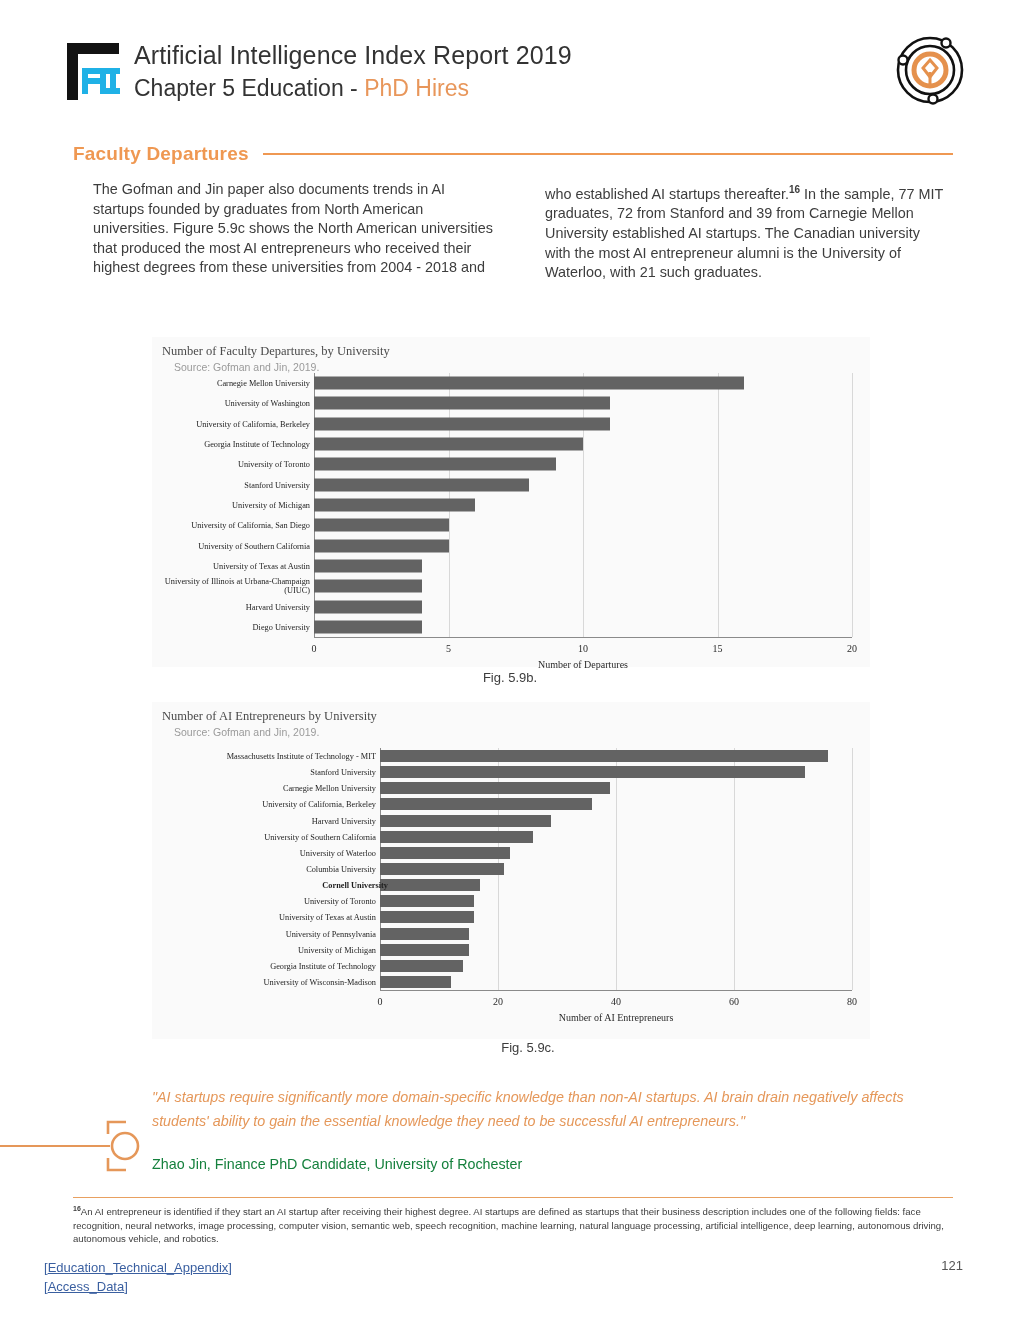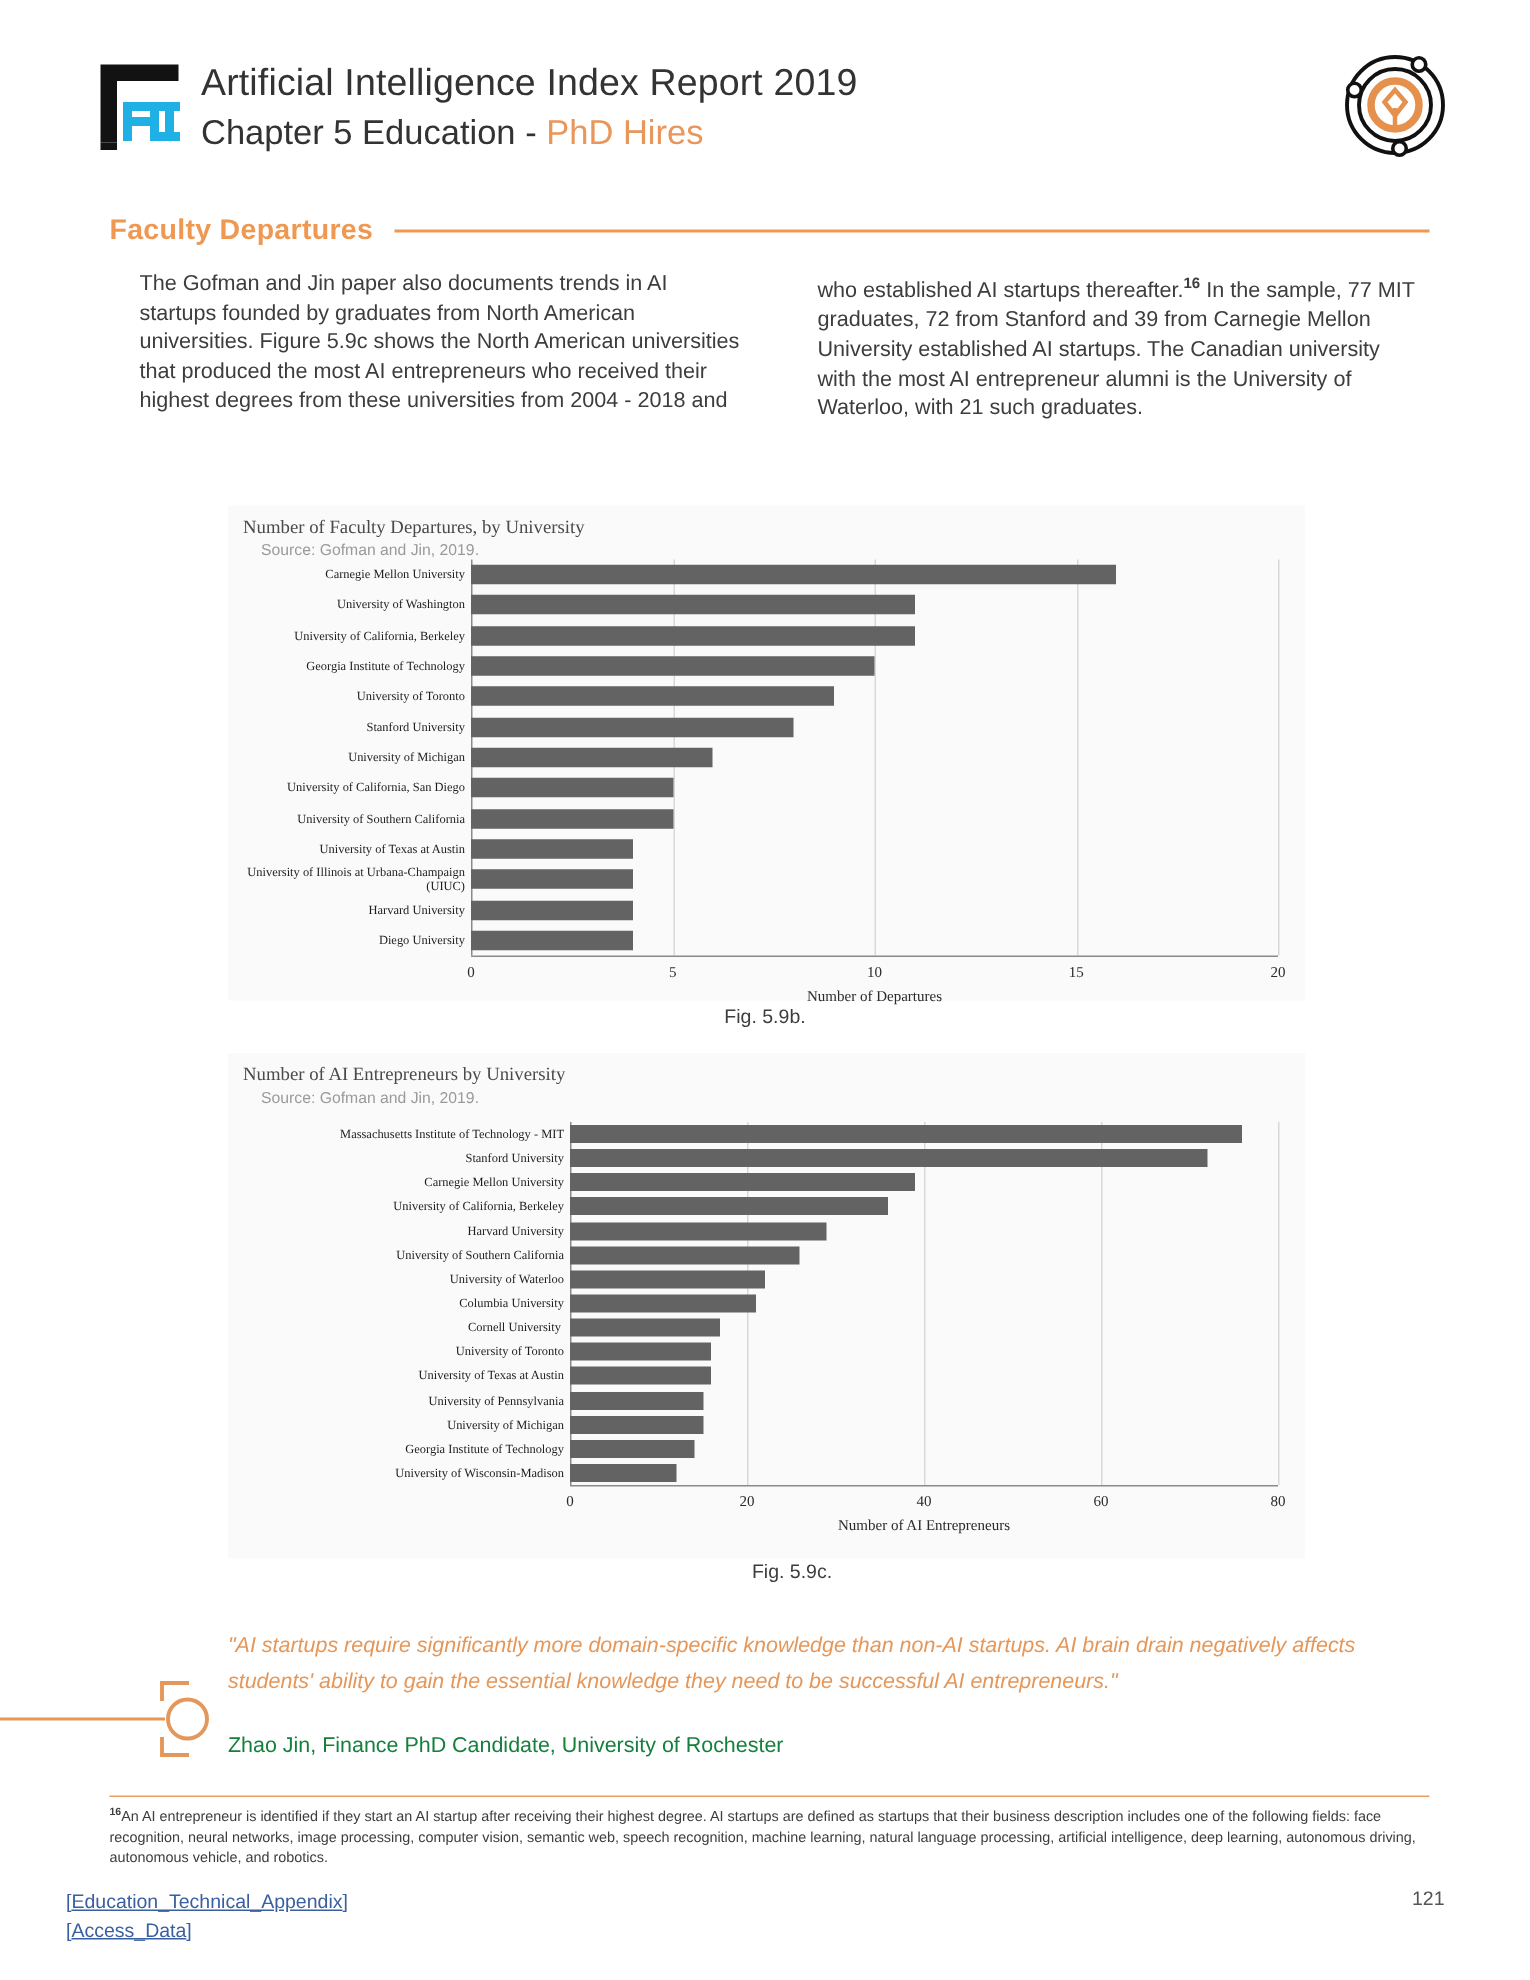--- a/index.html
+++ b/index.html
@@ -350,21 +350,21 @@
       <div class="cat-label" style="top: 102.467px; left: 2px; width: 222px;">University of California, Berkeley</div>
       <div class="bar" style="left: 228px; top: 118.6px; width: 171.1px; height: 12px; background: rgb(99, 99, 99);"></div>
       <div class="cat-label" style="top: 118.6px; left: 2px; width: 222px;">Harvard University</div>
       <div class="bar" style="left: 228px; top: 134.733px; width: 153.4px; height: 12px; background: rgb(99, 99, 99);"></div>
       <div class="cat-label" style="top: 134.733px; left: 2px; width: 222px;">University of Southern California</div>
       <div class="bar" style="left: 228px; top: 150.867px; width: 129.8px; height: 12px; background: rgb(99, 99, 99);"></div>
       <div class="cat-label" style="top: 150.867px; left: 2px; width: 222px;">University of Waterloo</div>
       <div class="bar" style="left: 228px; top: 167px; width: 123.9px; height: 12px; background: rgb(99, 99, 99);"></div>
       <div class="cat-label" style="top: 167px; left: 2px; width: 222px;">Columbia University</div>
       <div class="bar" style="left: 228px; top: 183.133px; width: 100.3px; height: 12px; background: rgb(99, 99, 99);"></div>
-      <div class="cat-label" style="top: 183.133px; left: 0; width: 222px;">Cornell University</div>
+      <div class="cat-label" style="top: 183.133px; left: 14px; width: 222px; font-weight: bold;">Cornell University</div>
       <div class="bar" style="left: 228px; top: 199.267px; width: 94.4px; height: 12px; background: rgb(99, 99, 99);"></div>
       <div class="cat-label" style="top: 199.267px; left: 2px; width: 222px;">University of Toronto</div>
       <div class="bar" style="left: 228px; top: 215.4px; width: 94.4px; height: 12px; background: rgb(99, 99, 99);"></div>
       <div class="cat-label" style="top: 215.4px; left: 2px; width: 222px;">University of Texas at Austin</div>
       <div class="bar" style="left: 228px; top: 231.533px; width: 88.5px; height: 12px; background: rgb(99, 99, 99);"></div>
       <div class="cat-label" style="top: 231.533px; left: 2px; width: 222px;">University of Pennsylvania</div>
       <div class="bar" style="left: 228px; top: 247.667px; width: 88.5px; height: 12px; background: rgb(99, 99, 99);"></div>
       <div class="cat-label" style="top: 247.667px; left: 2px; width: 222px;">University of Michigan</div>
       <div class="bar" style="left: 228px; top: 263.8px; width: 82.6px; height: 12px; background: rgb(99, 99, 99);"></div>
       <div class="cat-label" style="top: 263.8px; left: 2px; width: 222px;">Georgia Institute of Technology</div>

